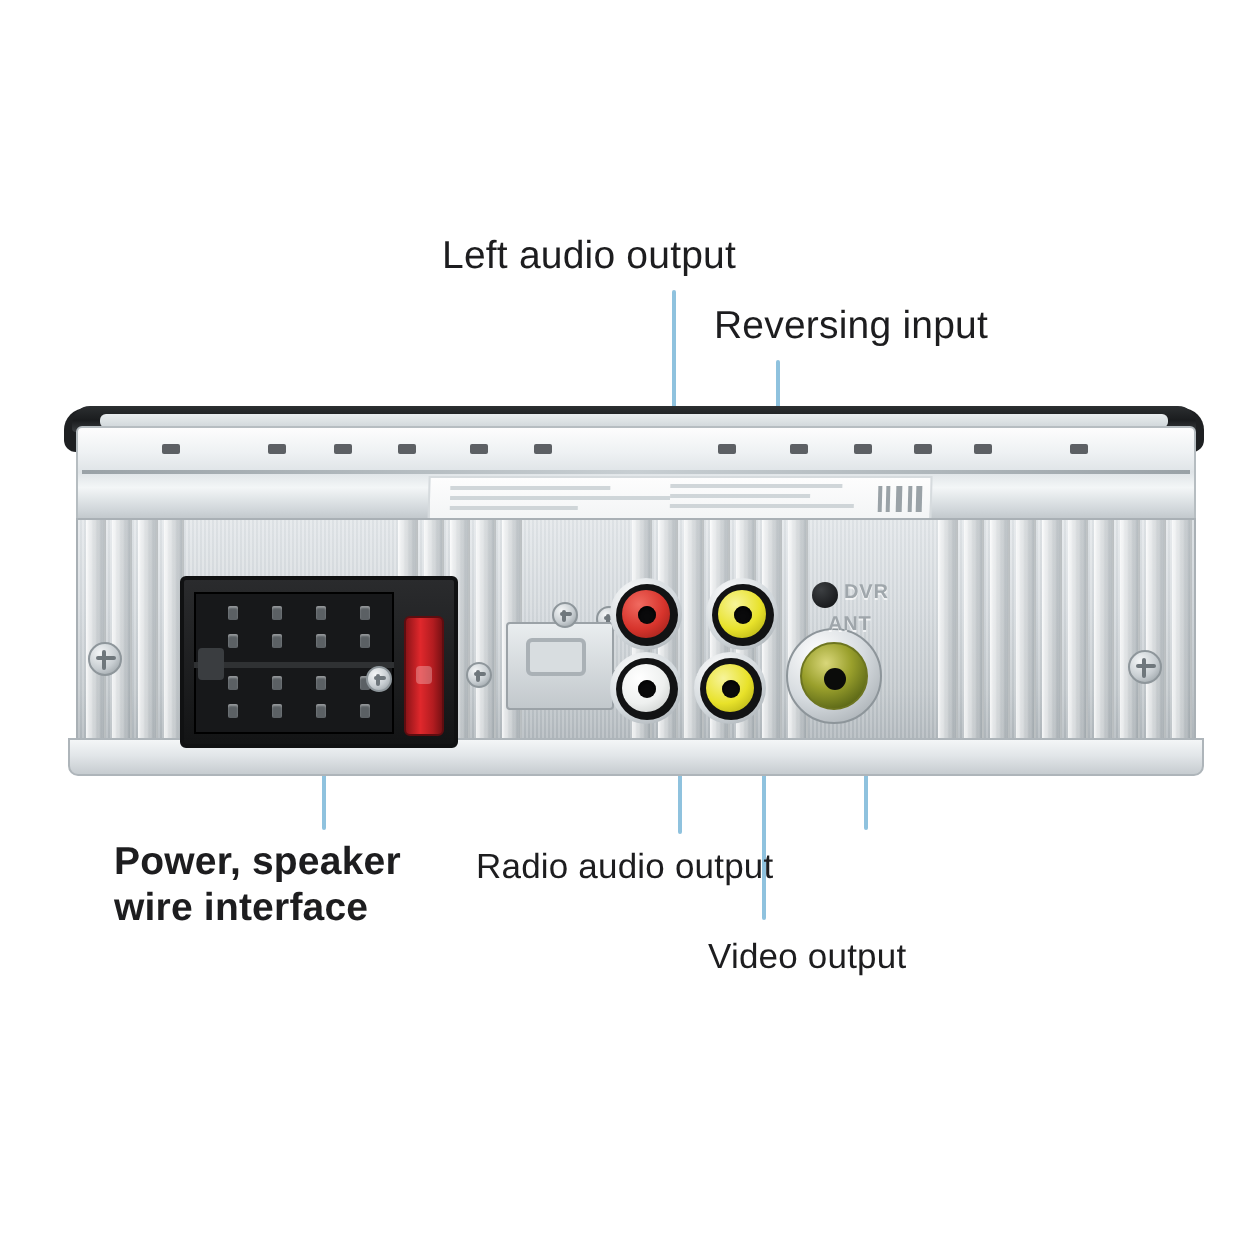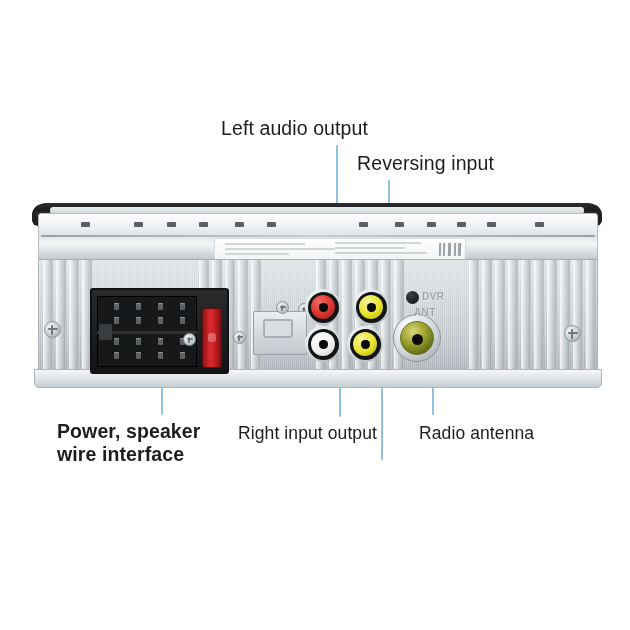--- a/index.html
+++ b/index.html
@@ -304,16 +304,16 @@
     <div class="emboss" style="left:386px;top:104px;">ANT</div>
 
     <div class="screw sm" style="left:155px;top:130px;"></div>
     <div class="screw sm" style="left:248px;top:98px;"></div>
   </div>
 
   <div class="label" style="left:221px;top:117px;font-size:19.5px;">Left audio output</div>
   <div class="label" style="left:357px;top:152px;font-size:19.5px;">Reversing input</div>
   <div class="label" style="left:57px;top:420px;font-size:19.5px;font-weight:bold;">Power, speaker</div>
   <div class="label" style="left:57px;top:443px;font-size:19.5px;font-weight:bold;">wire interface</div>
-  <div class="label" style="left:238px;top:423px;font-size:17.5px;">Right input output</div>
-  <div class="label" style="left:419px;top:423px;font-size:17.5px;">Radio antenna</div>
+  <div class="label" style="left:238px;top:423px;font-size:17.5px;">Radio audio output</div>
+  <div class="label" style="left:354px;top:468px;font-size:17.5px;">Video output</div>
 
 </div>
 
 </body></html>

